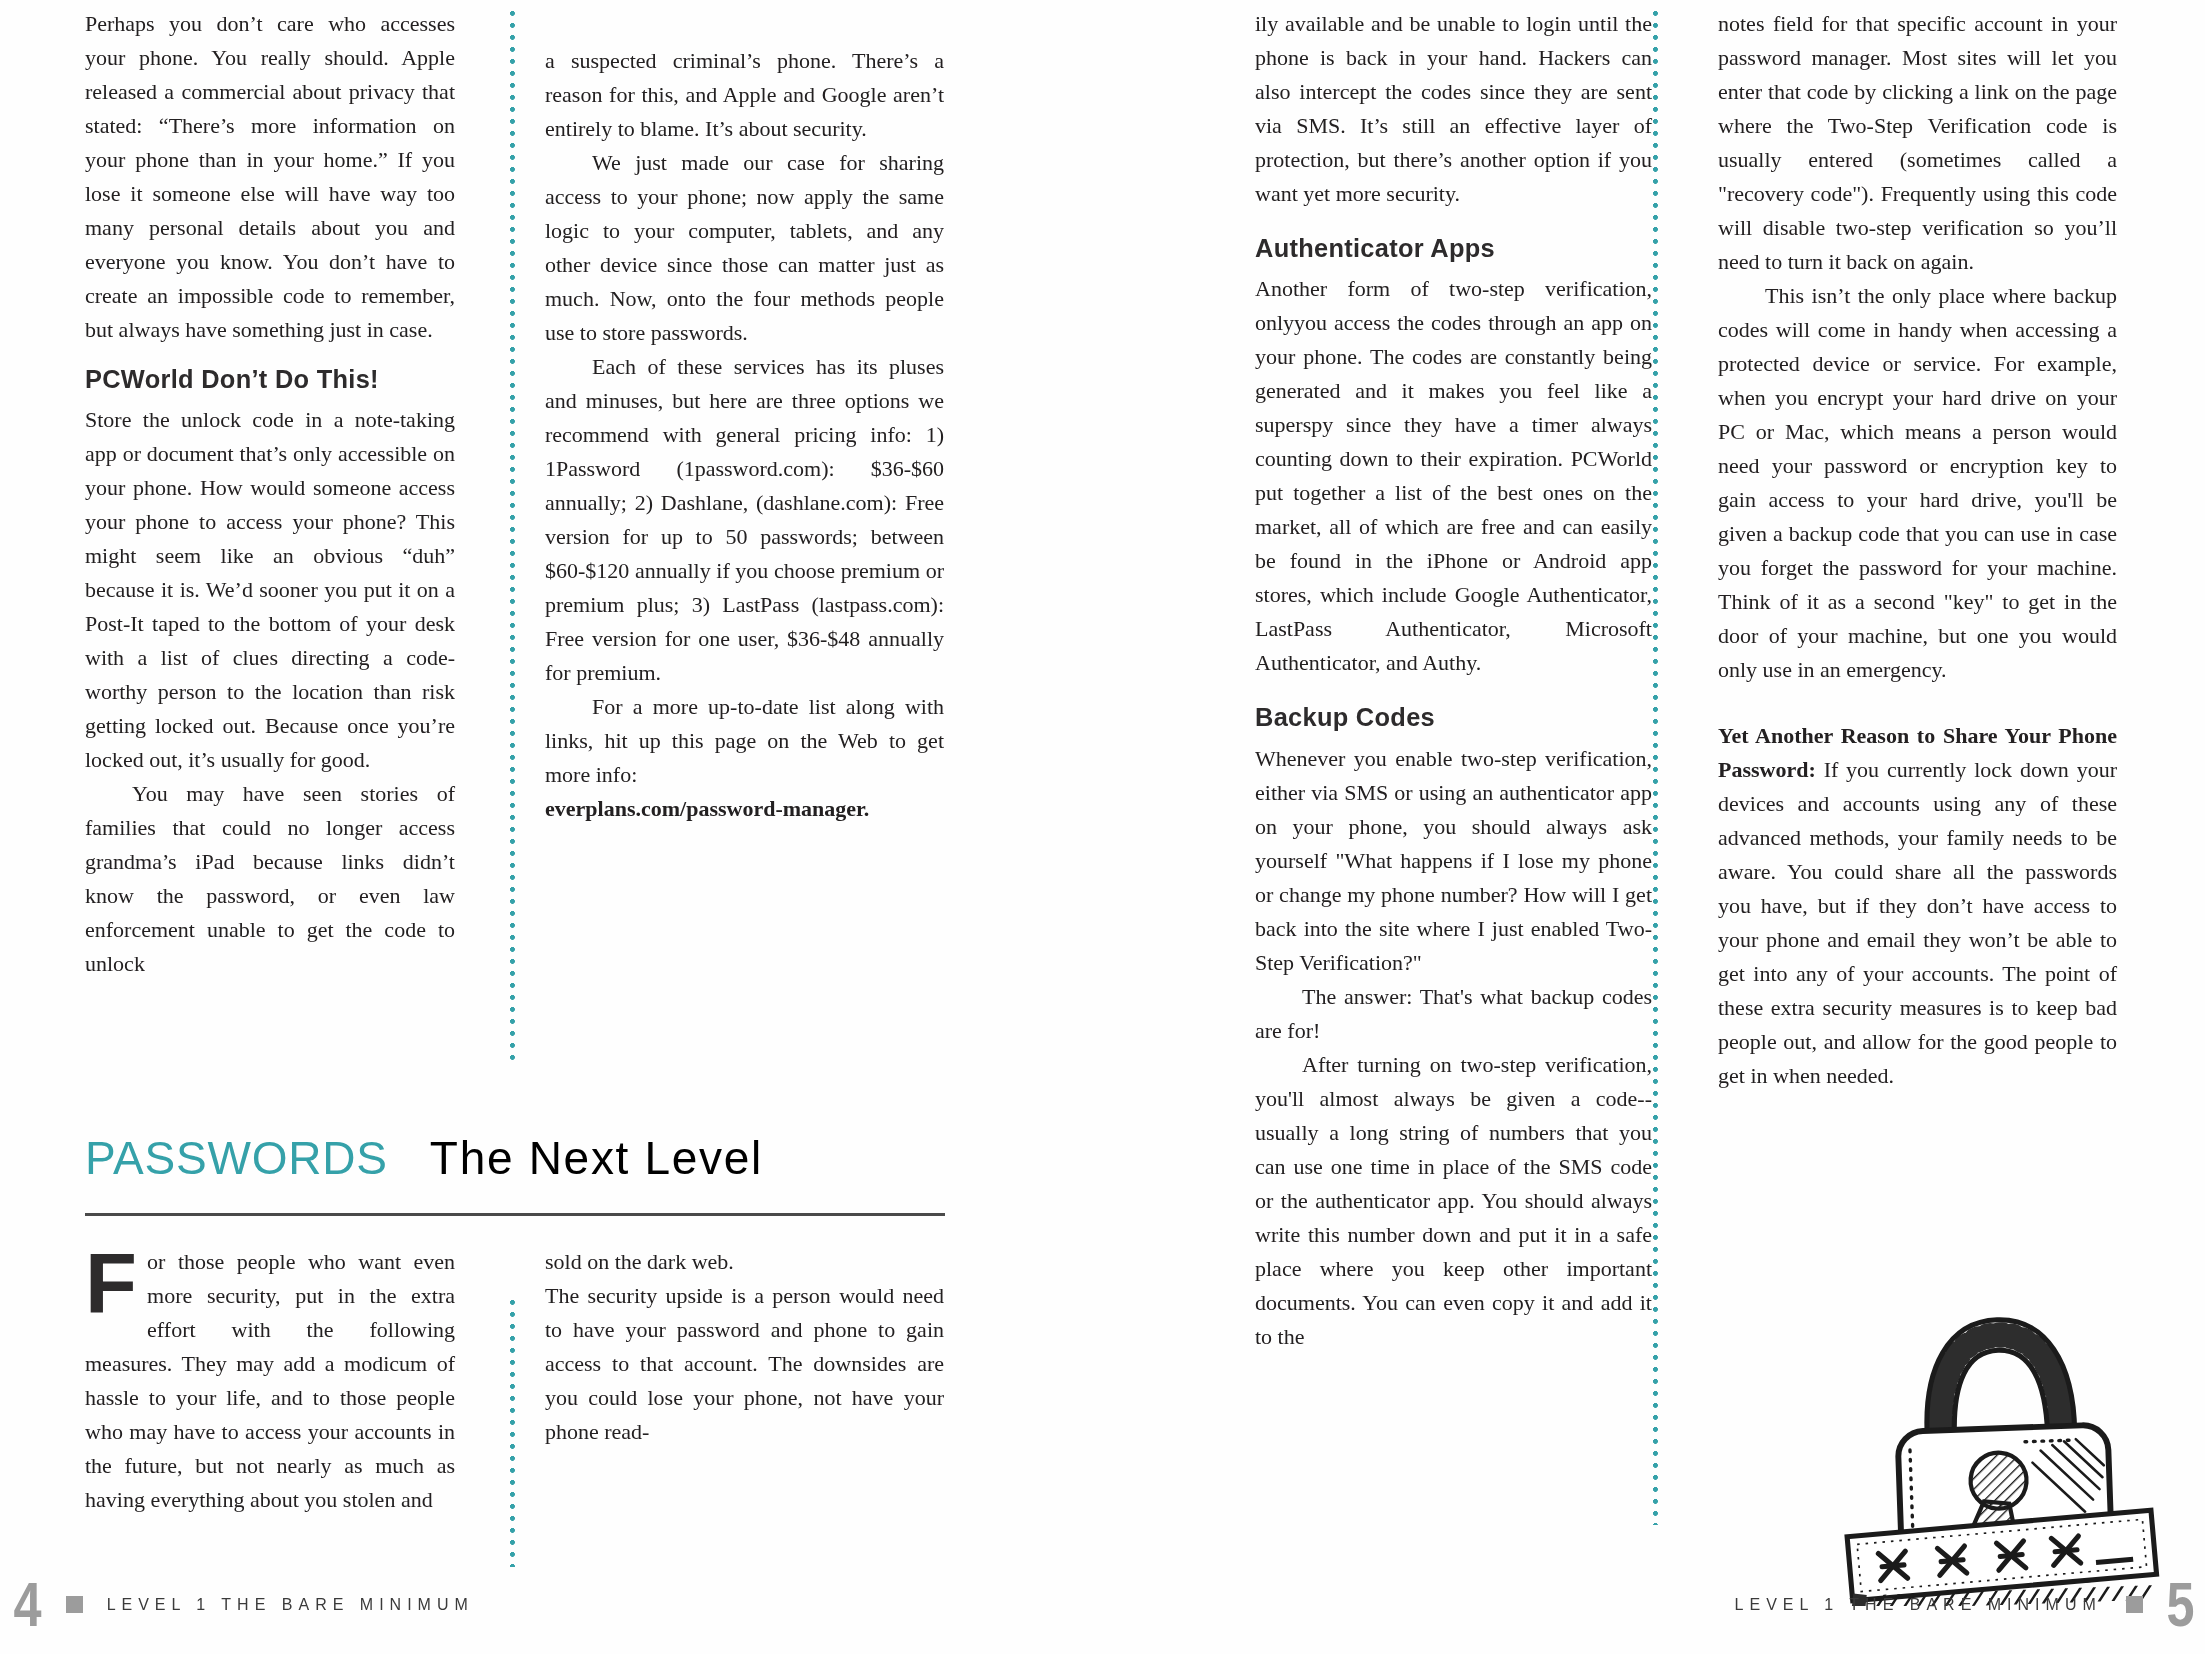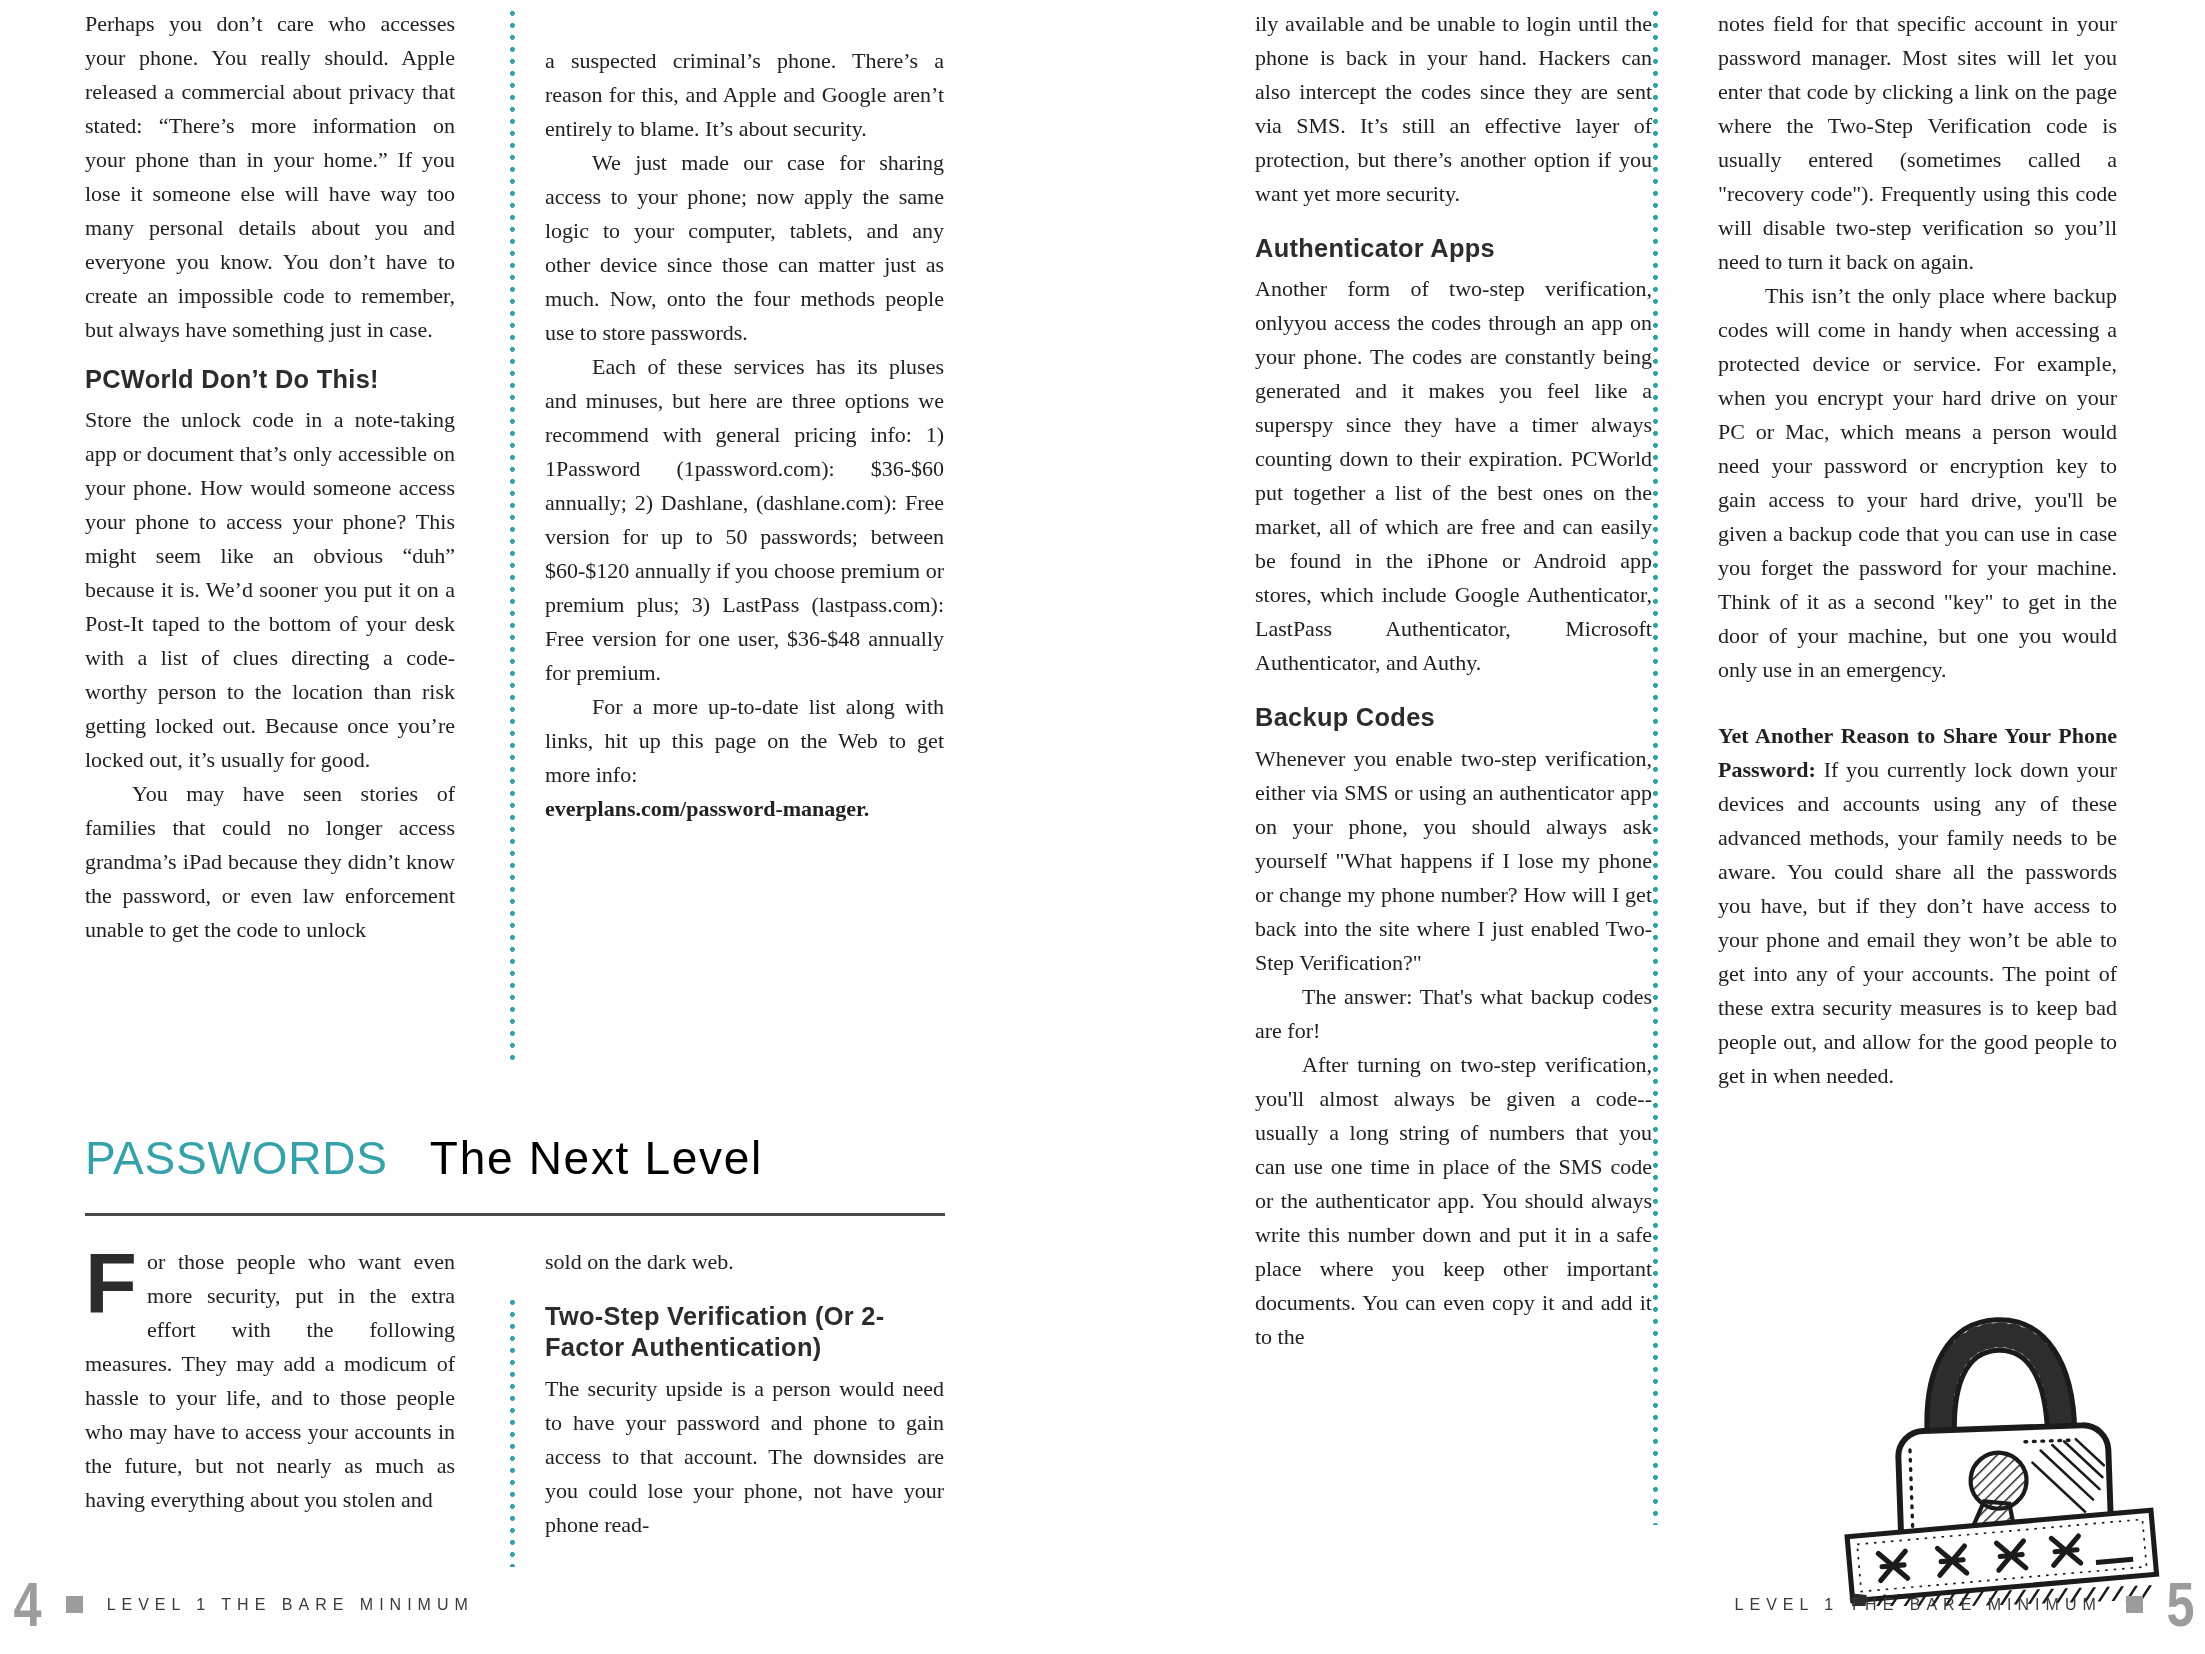--- a/index.html
+++ b/index.html
@@ -52,21 +52,21 @@
   #padlock{position:absolute;left:1822px;top:1301px;width:365px;height:305px;}
   .sketch{stroke:#1b1b1b;fill:none;stroke-linecap:round;}
 </style>
 </head>
 <body>
 
 <div class="col" id="col1u">
   <p>Perhaps you don’t care who accesses your phone. You really should. Apple released a commercial about privacy that stated: “There’s more information on your phone than in your home.” If you lose it someone else will have way too many personal details about you and everyone you know. You don’t have to create an impossible code to remember, but always have something just in case.</p>
   <div class="subhead first">PCWorld Don’t Do This!</div>
   <p>Store the unlock code in a note-taking app or document that’s only accessible on your phone. How would someone access your phone to access your phone? This might seem like an obvious “duh” because it is. We’d sooner you put it on a Post-It taped to the bottom of your desk with a list of clues directing a code-worthy person to the location than risk getting locked out. Because once you’re locked out, it’s usually for good.</p>
-  <p class="ind">You may have seen stories of families that could no longer access grandma’s iPad because they didn’t know the password, or even law enforcement unable to get the code to unlock</p>
+  <p class="ind">You may have seen stories of families that could no longer access grandma’s iPad because links didn’t know the password, or even law enforcement unable to get the code to unlock</p>
 </div>
 
 <div class="col" id="col2u">
   <p>a suspected criminal’s phone. There’s a reason for this, and Apple and Google aren’t entirely to blame. It’s about security.</p>
   <p class="ind">We just made our case for sharing access to your phone; now apply the same logic to your computer, tablets, and any other device since those can matter just as much. Now, onto the four methods people use to store passwords.</p>
   <p class="ind">Each of these services has its pluses and minuses, but here are three options we recommend with general pricing info: 1) 1Password (1password.com): $36-$60 annually; 2) Dashlane, (dashlane.com): Free version for up to 50 passwords; between $60-$120 annually if you choose premium or premium plus; 3) LastPass (lastpass.com): Free version for one user, $36-$48 annually for premium.</p>
   <p class="ind">For a more up-to-date list along with links, hit up this page on the Web to get more info:</p>
   <p class="linkline">everplans.com/password-manager.</p>
 </div>
 
@@ -76,21 +76,20 @@
   <span class="main">PASSWORDS</span><span class="sub">The Next Level</span>
 </div>
 <div class="rule"></div>
 
 <div class="col" id="col1l">
   <p><span class="dropcap">F</span><span>or those people who want even more security, put in the extra effort with the following measures. They may add a modicum of hassle to your life, and to those people who may have to access your accounts in the future, but not nearly as much as having everything about you stolen and</span></p>
 </div>
 
 <div class="col" id="col2l">
   <p>sold on the dark web.</p>
-  <div class="subhead">Two-Step Verification (Or 2-Factor Authentication)</div>
   <p>The security upside is a person would need to have your password and phone to gain access to that account. The downsides are you could lose your phone, not have your phone read-</p>
 </div>
 
 <div class="dotsep" id="sep2"></div>
 
 <div class="col" id="col3">
   <p>ily available and be unable to login until the phone is back in your hand. Hackers can also intercept the codes since they are sent via SMS. It’s still an effective layer of protection, but there’s another option if you want yet more security.</p>
   <div class="subhead">Authenticator Apps</div>
   <p>Another form of two-step verification, onlyyou access the codes through an app on your phone. The codes are constantly being generated and it makes you feel like a superspy since they have a timer always counting down to their expiration. PCWorld put together a list of the best ones on the market, all of which are free and can easily be found in the iPhone or Android app stores, which include Google Authenticator, LastPass Authenticator, Microsoft Authenticator, and Authy.</p>
   <div class="subhead">Backup Codes</div>

